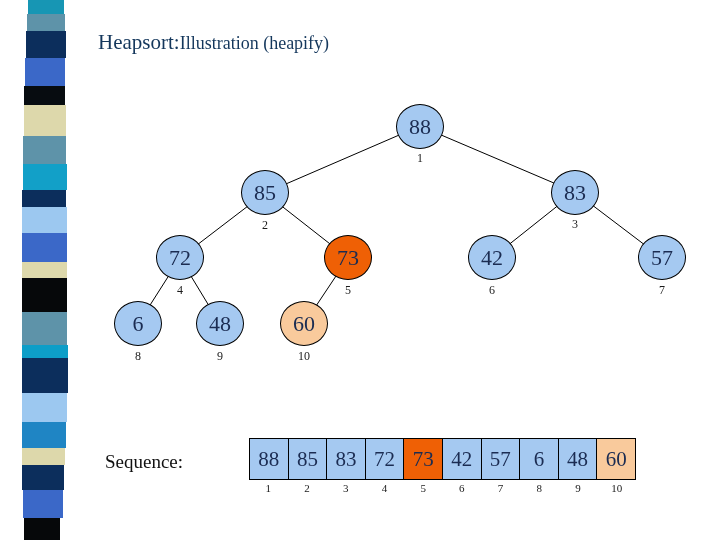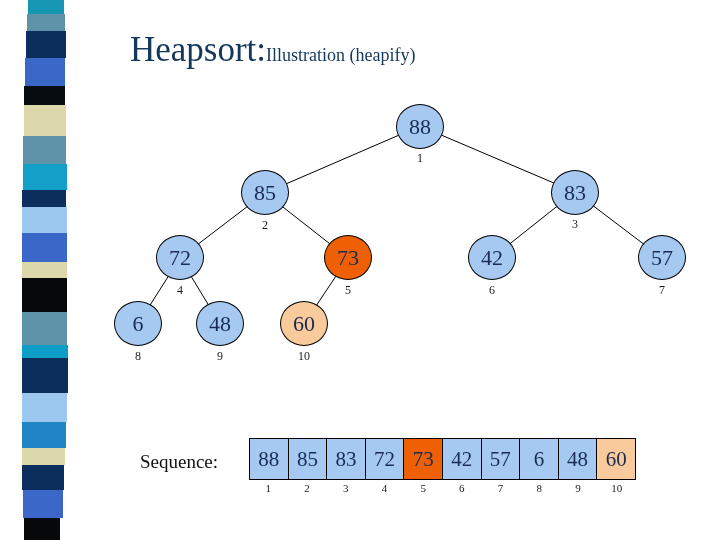--- a/index.html
+++ b/index.html
@@ -7,21 +7,21 @@
     position:relative;width:720px;height:540px;background:#ffffff;
     overflow:hidden;font-family:"Liberation Serif", serif;
   }
 
   
   #strip{position:absolute;left:22px;top:0;width:46px;height:540px;}
   #strip .seg{width:100%;}
 
   
   #title{position:absolute;left:98px;top:30px;color:#14375c;white-space:nowrap;}
-  #title .lead{font-size:35px;margin-left:32px;}
+  #title .lead{font-size:21px;}
   #title .rest{font-size:18px;}
 
   
   #edges{position:absolute;left:0;top:0;width:720px;height:540px;}
   .node{
     position:absolute;width:48px;height:45px;border:1px solid #000;border-radius:50%;
     display:flex;align-items:center;justify-content:center;box-sizing:border-box;
   }
   .node .node-value{font-size:22px;color:#1b2c52;}
   .node[data-color="blue"]{background:#a5c9f1;}
@@ -37,21 +37,21 @@
   .pos-3{left:551px;top:170px;}   .idx-3{left:560px;top:217px;}
   .pos-4{left:156px;top:235px;}   .idx-4{left:165px;top:283px;}
   .pos-5{left:324px;top:235px;}   .idx-5{left:333px;top:283px;}
   .pos-6{left:468px;top:235px;}   .idx-6{left:477px;top:283px;}
   .pos-7{left:638px;top:235px;}   .idx-7{left:647px;top:283px;}
   .pos-8{left:114px;top:301px;}   .idx-8{left:123px;top:349px;}
   .pos-9{left:196px;top:301px;}   .idx-9{left:205px;top:349px;}
   .pos-10{left:280px;top:301px;}  .idx-10{left:289px;top:349px;}
 
   
-  #seq-label{position:absolute;left:140px;top:451px;font-size:19px;color:#111;}
+  #seq-label{position:absolute;left:105px;top:451px;font-size:19px;color:#111;}
   #seq-table{
     position:absolute;left:249px;top:438px;width:387px;height:42px;
     display:flex;
   }
   .cell{
     flex:1;border:1px solid #000;margin-left:-1px;box-sizing:border-box;
     display:flex;align-items:center;justify-content:center;
     font-size:21px;color:#1b2c52;
   }
   .cell:first-child{margin-left:0;}

